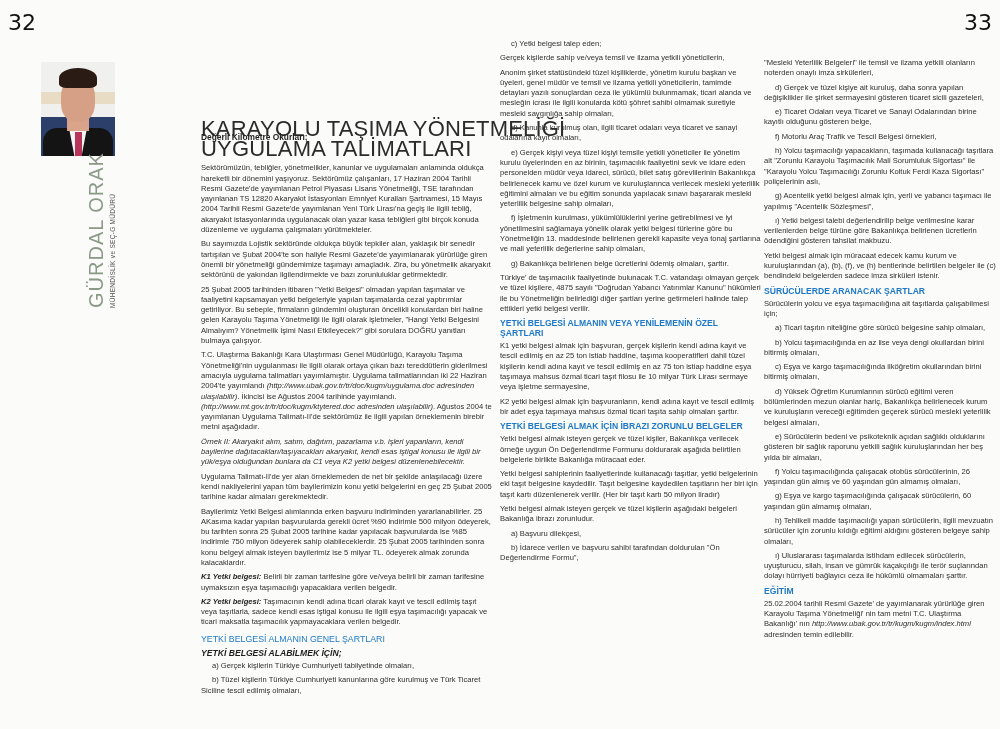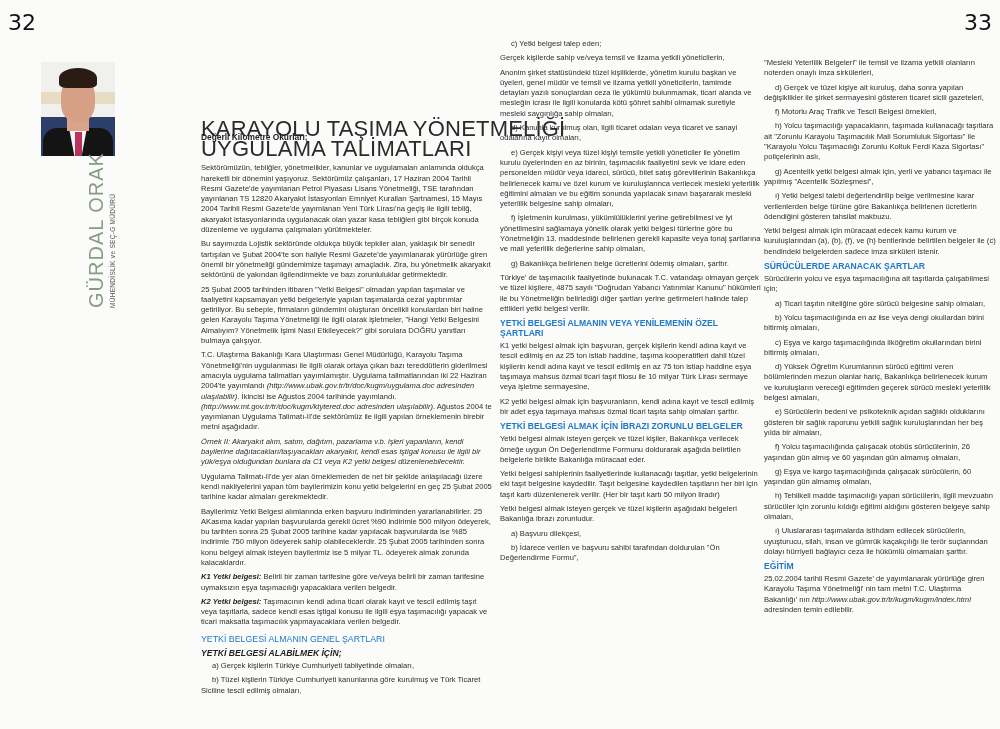--- a/index.html
+++ b/index.html
@@ -96,20 +96,21 @@
   <p>Yetki belgesi almak isteyen gerçek ve tüzel kişiler, Bakanlıkça verilecek örneğe uygun Ön Değerlendirme Formunu doldurarak aşağıda belirtilen belgelerle birlikte Bakanlığa müracaat eder.</p>
   <p>Yetki belgesi sahiplerinin faaliyetlerinde kullanacağı taşıtlar, yetki belgelerinin eki taşıt belgesine kaydedilir. Taşıt belgesine kaydedilen taşıtların her biri için taşıt kartı düzenlenerek verilir. (Her bir taşıt kartı 50 milyon liradır)</p>
   <p>Yetki belgesi almak isteyen gerçek ve tüzel kişilerin aşağıdaki belgeleri Bakanlığa ibrazı zorunludur.</p>
   <p class="ind">a) Başvuru dilekçesi,</p>
   <p class="ind">b) İdarece verilen ve başvuru sahibi tarafından doldurulan "Ön Değerlendirme Formu",</p>
 </div>
 
 <div class="col" id="col3">
   <p>"Mesleki Yeterlilik Belgeleri" ile temsil ve ilzama yetkili olanların noterden onaylı imza sirkülerleri,</p>
   <p class="ind">d) Gerçek ve tüzel kişiye ait kuruluş, daha sonra yapılan değişiklikler ile şirket sermayesini gösteren ticaret sicili gazeteleri,</p>
+  <p class="ind">e) Ticaret Odaları veya Ticaret ve Sanayi Odalarından birine kayıtlı olduğunu gösteren belge,</p>
   <p class="ind">f) Motorlu Araç Trafik ve Tescil Belgesi örnekleri,</p>
   <p class="ind">h) Yolcu taşımacılığı yapacakların, taşımada kullanacağı taşıtlara ait "Zorunlu Karayolu Taşımacılık Mali Sorumluluk Sigortası" ile "Karayolu Yolcu Taşımacılığı Zorunlu Koltuk Ferdi Kaza Sigortası" poliçelerinin aslı,</p>
   <p class="ind">g) Acentelik yetki belgesi almak için, yerli ve yabancı taşımacı ile yapılmış "Acentelik Sözleşmesi",</p>
   <p class="ind">ı) Yetki belgesi talebi değerlendirilip belge verilmesine karar verilenlerden belge türüne göre Bakanlıkça belirlenen ücretlerin ödendiğini gösteren tahsilat makbuzu.</p>
   <p>Yetki belgesi almak için müracaat edecek kamu kurum ve kuruluşlarından (a), (b), (f), ve (h) bentlerinde belirtilen belgeler ile (c) bendindeki belgelerden sadece imza sirküleri istenir.</p>
   <h3>SÜRÜCÜLERDE ARANACAK ŞARTLAR</h3>
   <p>Sürücülerin yolcu ve eşya taşımacılığına ait taşıtlarda çalışabilmesi için;</p>
   <p class="ind">a) Ticari taşıtın niteliğine göre sürücü belgesine sahip olmaları,</p>
   <p class="ind">b) Yolcu taşımacılığında en az lise veya dengi okullardan birini bitirmiş olmaları,</p>
   <p class="ind">c) Eşya ve kargo taşımacılığında ilköğretim okullarından birini bitirmiş olmaları,</p>

